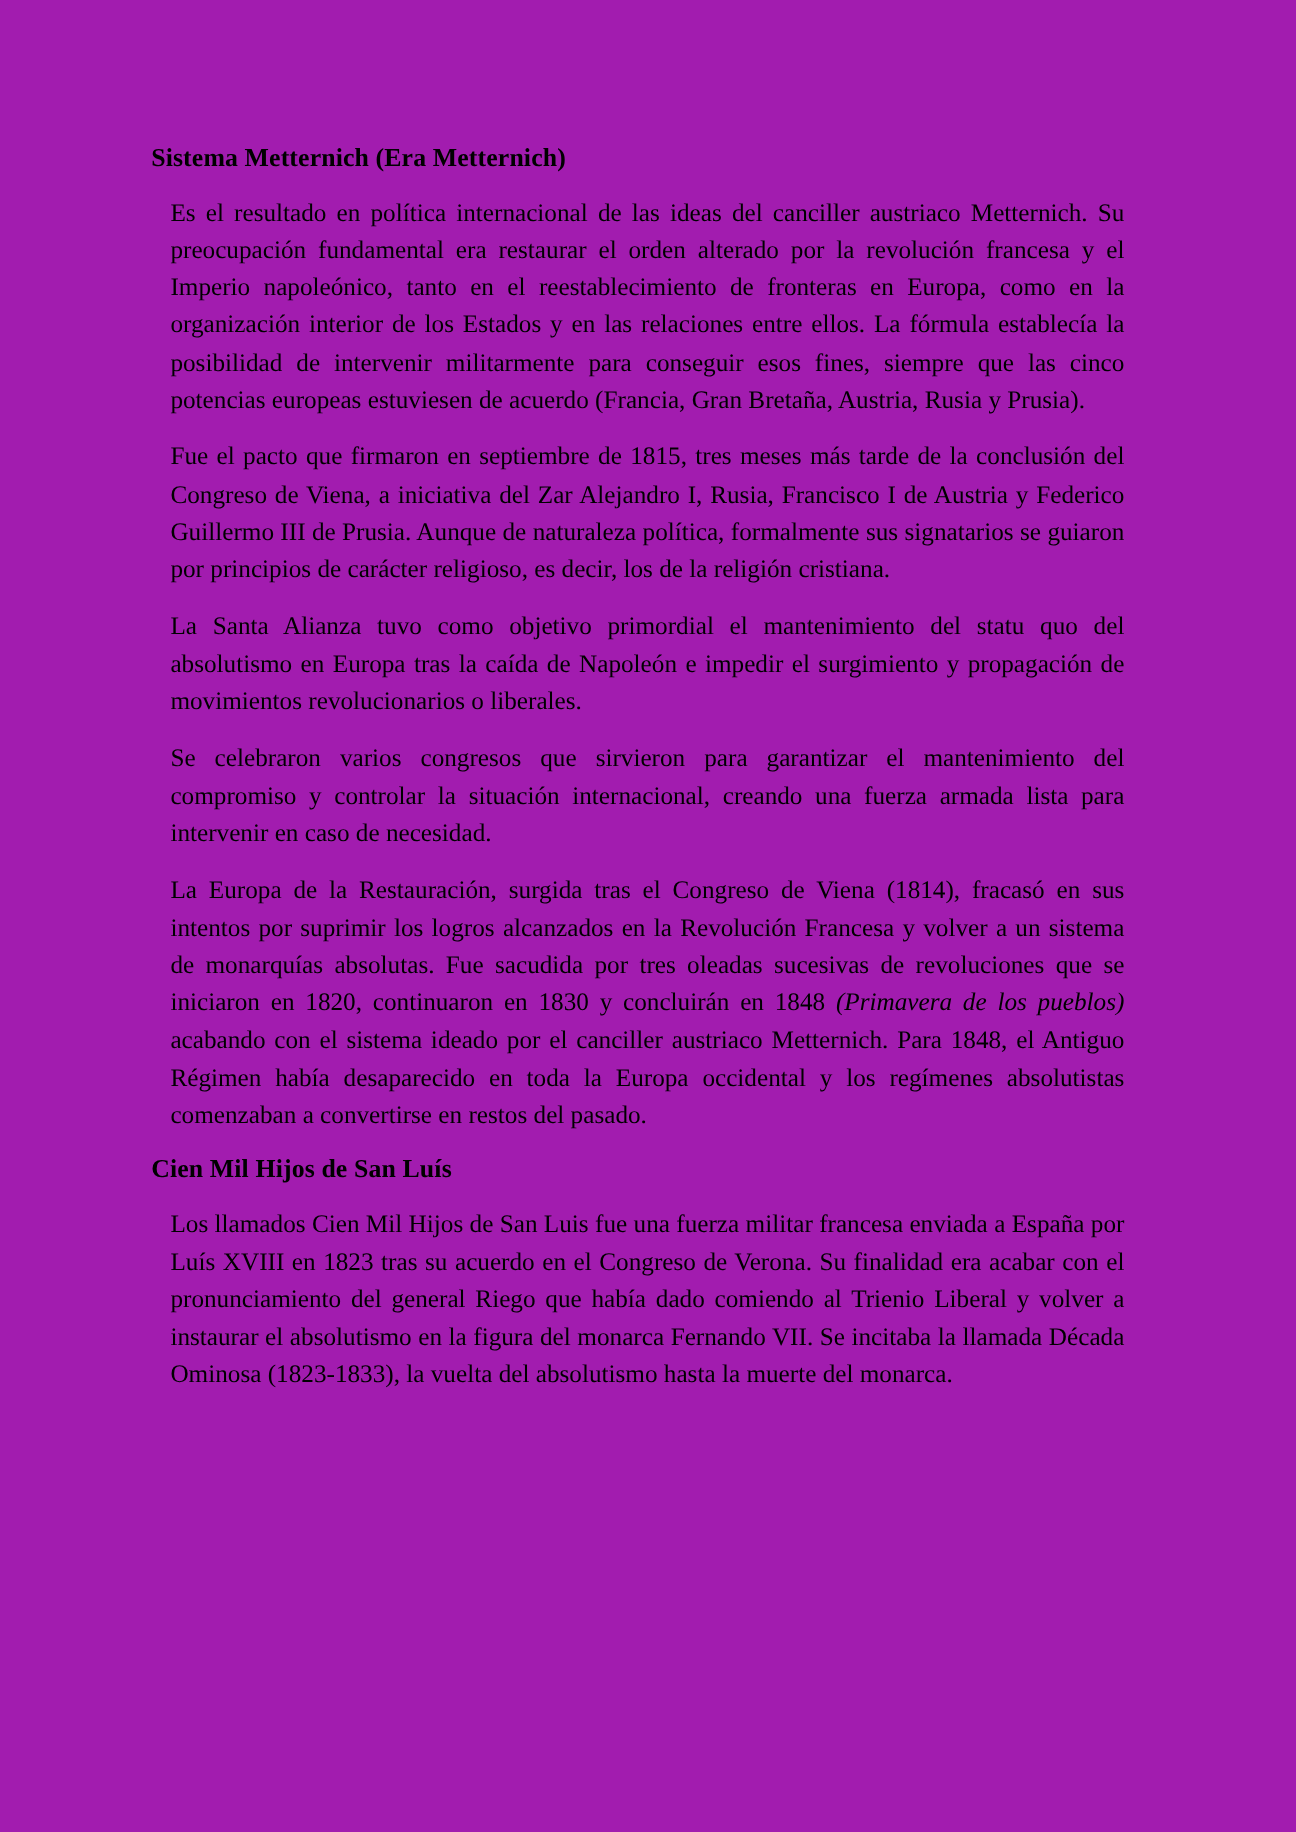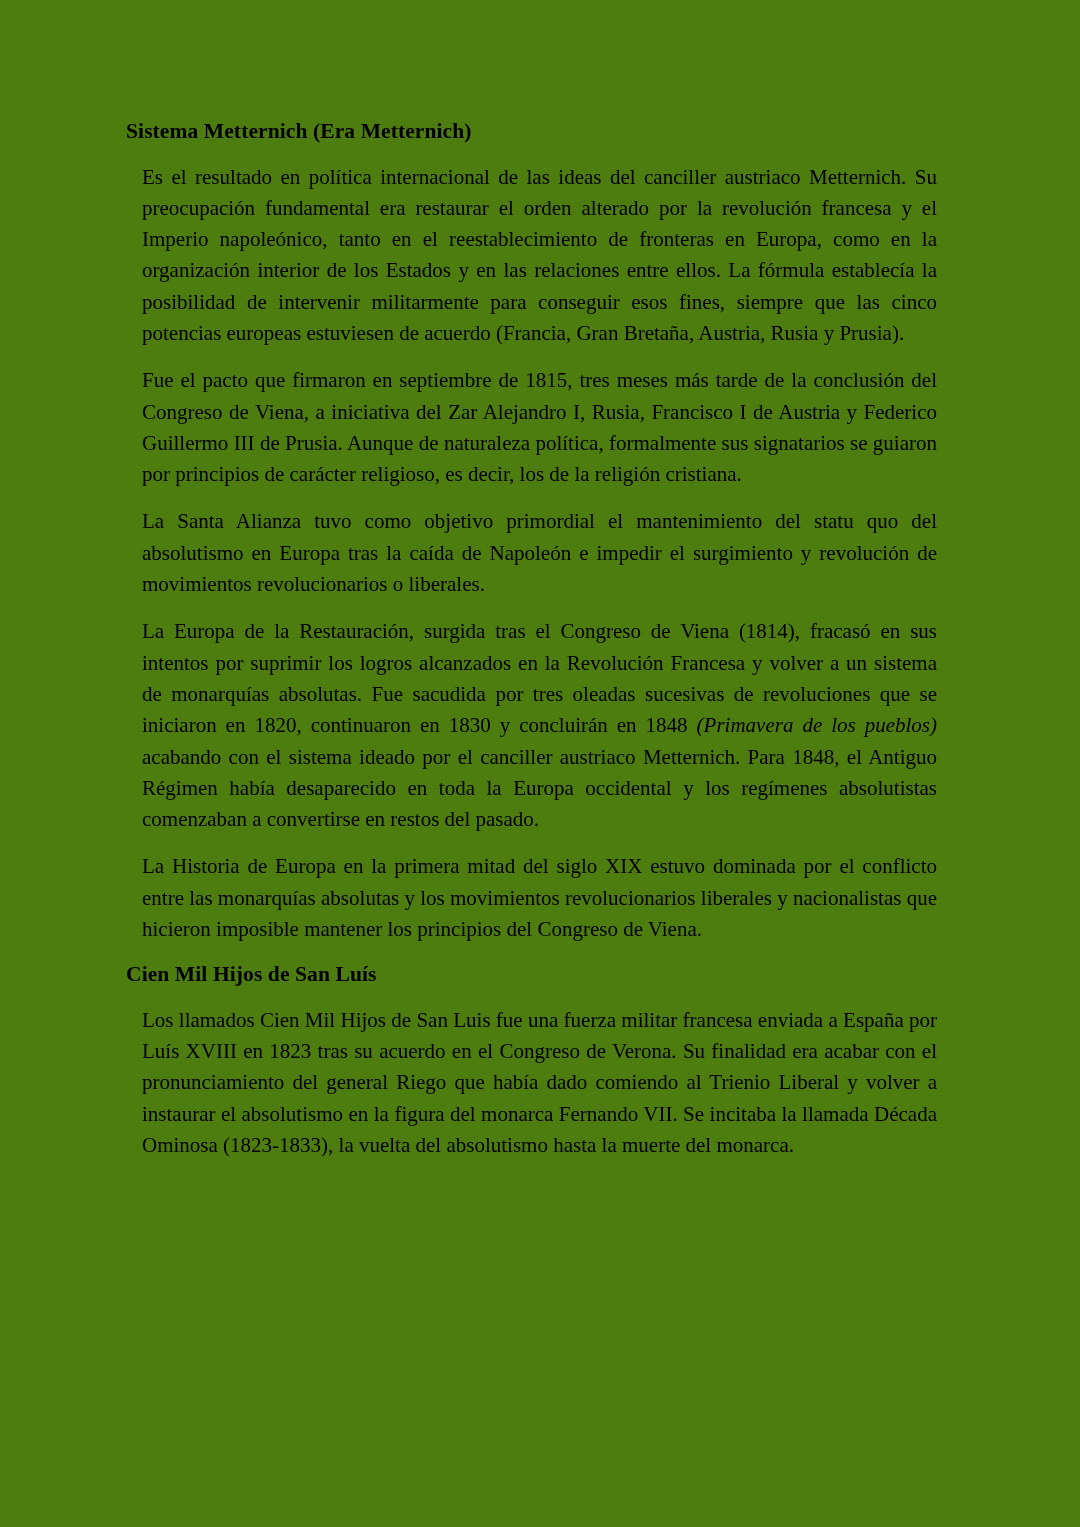--- a/index.html
+++ b/index.html
@@ -5,21 +5,21 @@
 <style>
   html, body {
     margin: 0;
     padding: 0;
     background: #ffffff;
   }
   .page {
     position: relative;
     width: 1080px;
     height: 1527px;
-    background: #4d7c0f;
+    background: #a21caf;
     margin: 0 auto;
     overflow: hidden;
     font-family: "Liberation Serif", "DejaVu Serif", serif;
     color: #000000;
   }
   .content {
     position: absolute;
     left: 126px;
     top: 118px;
     width: 827px;
@@ -56,22 +56,22 @@
 </head>
 <body>
 
 <div class="page">
   <div class="content">
 
     <h2 class="section-heading">Sistema Metternich (Era Metternich)</h2>
     <p class="body-text heading-to-para">Es el resultado en política internacional de las ideas del canciller austriaco Metternich. Su preocupación fundamental era restaurar el orden alterado por la revolución francesa y el Imperio napoleónico, tanto en el reestablecimiento de fronteras en Europa, como en la organización interior de los Estados y en las relaciones entre ellos. La fórmula establecía la posibilidad de intervenir militarmente para conseguir esos fines, siempre que las cinco potencias europeas estuviesen de acuerdo (Francia, Gran Bretaña, Austria, Rusia y Prusia).</p>
 
     <p class="body-text heading-to-para">Fue el pacto que firmaron en septiembre de 1815, tres meses más tarde de la conclusión del Congreso de Viena, a iniciativa del Zar Alejandro I, Rusia, Francisco I de Austria y Federico Guillermo III de Prusia. Aunque de naturaleza política, formalmente sus signatarios se guiaron por principios de carácter religioso, es decir, los de la religión cristiana.</p>
-    <p class="body-text para-tight">La Santa Alianza tuvo como objetivo primordial el mantenimiento del statu quo del absolutismo en Europa tras la caída de Napoleón e impedir el surgimiento y revolución de movimientos revolucionarios o liberales.</p>
+    <p class="body-text para-tight">La Santa Alianza tuvo como objetivo primordial el mantenimiento del statu quo del absolutismo en Europa tras la caída de Napoleón e impedir el surgimiento y propagación de movimientos revolucionarios o liberales.</p>
+    <p class="body-text para-loose">Se celebraron varios congresos que sirvieron para garantizar el mantenimiento del compromiso  y controlar la situación internacional, creando una fuerza armada lista para intervenir en caso de necesidad.</p>
 
     <p class="body-text heading-to-para"><span>La Europa de la Restauración, surgida tras el Congreso de Viena (1814), fracasó en sus intentos por suprimir los logros alcanzados en la Revolución Francesa y volver a un sistema de monarquías absolutas. Fue sacudida por tres oleadas sucesivas de revoluciones que se iniciaron en 1820, continuaron en 1830 y concluirán en 1848 </span><em class="italic-run">(Primavera de los pueblos)</em><span> acabando con el sistema ideado por el canciller austriaco Metternich.  Para 1848, el Antiguo Régimen había desaparecido en toda la Europa occidental y los regímenes absolutistas comenzaban a convertirse en restos del pasado.</span></p>
-    <p class="body-text para-loose">La Historia de Europa en la primera mitad del siglo XIX estuvo dominada por el conflicto entre las monarquías absolutas y los movimientos revolucionarios liberales y nacionalistas que hicieron imposible mantener los principios del Congreso de Viena.</p>
 
     <h2 class="section-heading gap-before-heading">Cien Mil Hijos de San Luís</h2>
     <p class="body-text heading-to-para"><span>Los llamados Cien Mil Hijos de San Luis fue </span><strong class="bold-run">una fuerza militar francesa</strong><span> enviada a España por Luís XVIII en 1823 tras su acuerdo en el Congreso de Verona. Su finalidad era acabar con el pronunciamiento del general Riego que había dado comiendo al Trienio Liberal y volver a instaurar el absolutismo en la figura del monarca Fernando VII. Se incitaba la llamada Década Ominosa (1823-1833), la vuelta del absolutismo hasta la muerte del monarca.</span></p>
 
   </div>
 </div>
 
 </body></html>

